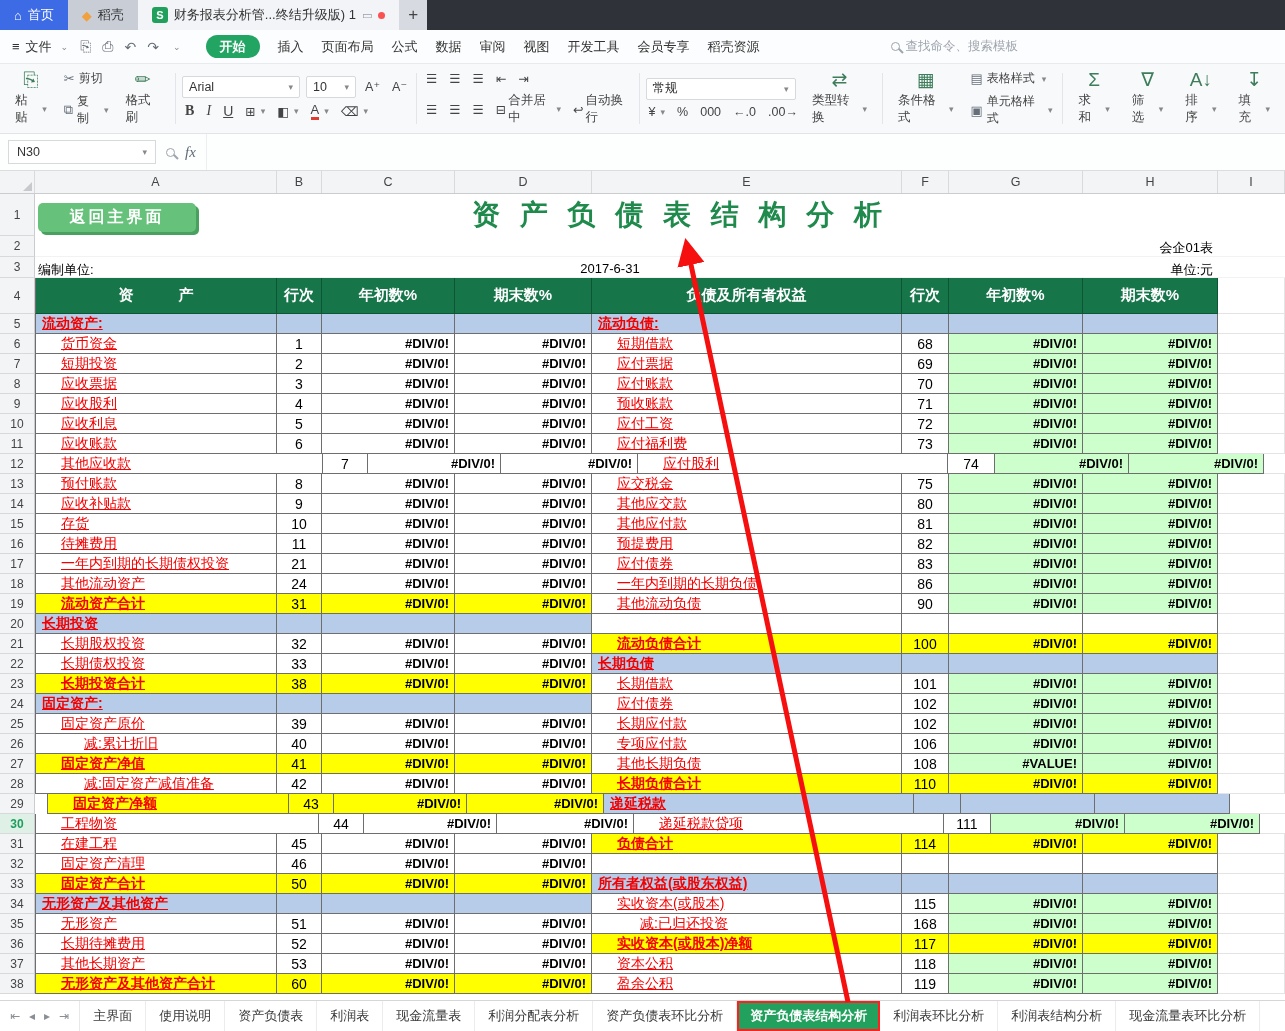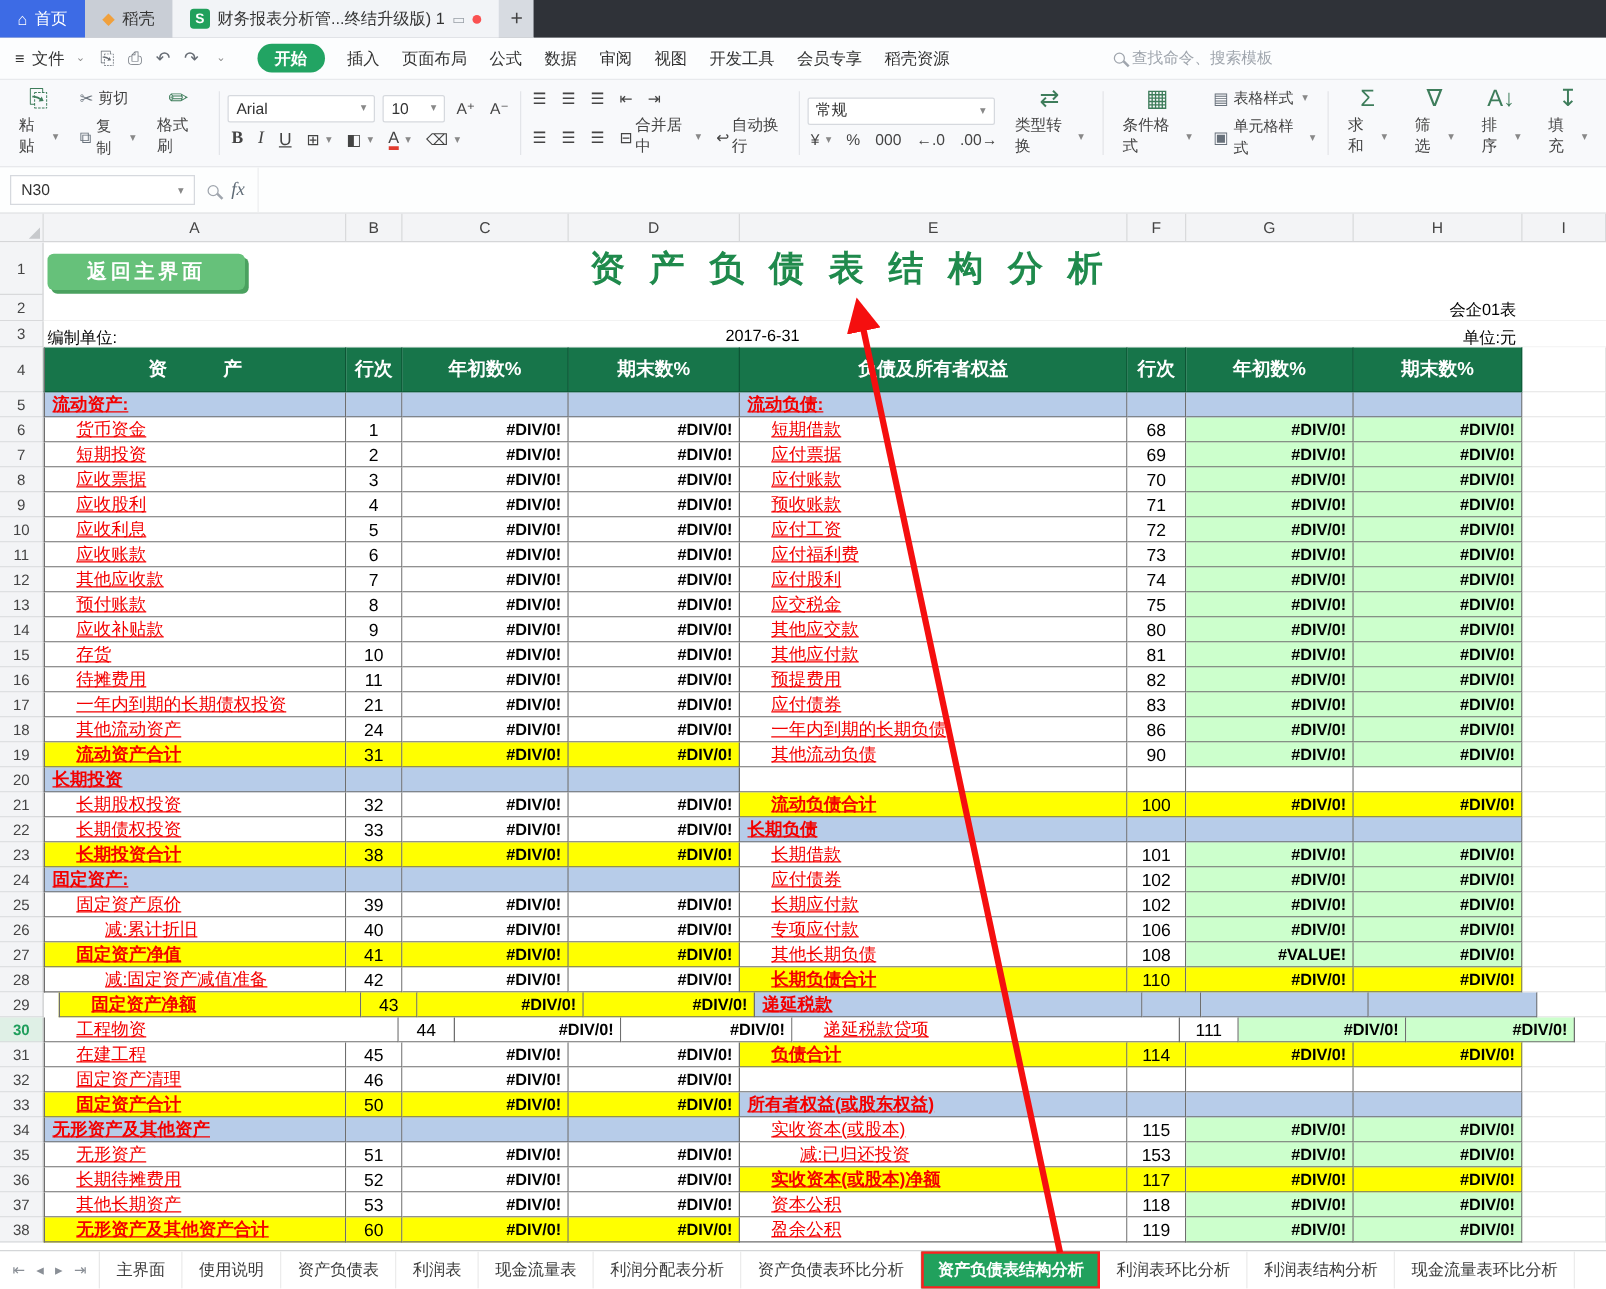--- a/index.html
+++ b/index.html
@@ -466,21 +466,21 @@
         <div class="cell c-num bg-white" style="width: 45px;">6</div>
         <div class="cell c-val bg-white" style="width: 133px;">#DIV/0!</div>
         <div class="cell c-val bg-white" style="width: 137px;">#DIV/0!</div>
         <div class="cell c-label bg-white t-item" style="width: 310px;">应付福利费</div>
         <div class="cell c-num bg-white" style="width: 47px;">73</div>
         <div class="cell c-val bg-green" style="width: 134px;">#DIV/0!</div>
         <div class="cell c-val bg-green" style="width: 135px;">#DIV/0!</div>
         <div class="cell c-i" style="width: 67px;"></div>
       </div>
       <div class="grow" style="height: 20px;">
-        <div class="cell c-label bg-white t-item first" style="width: 242px;">其他应收款</div>
+        <div class="cell c-label bg-white t-item first" style="width: 288px;">其他应收款</div>
         <div class="cell c-num bg-white" style="width: 45px;">7</div>
         <div class="cell c-val bg-white" style="width: 133px;">#DIV/0!</div>
         <div class="cell c-val bg-white" style="width: 137px;">#DIV/0!</div>
         <div class="cell c-label bg-white t-item" style="width: 310px;">应付股利</div>
         <div class="cell c-num bg-white" style="width: 47px;">74</div>
         <div class="cell c-val bg-green" style="width: 134px;">#DIV/0!</div>
         <div class="cell c-val bg-green" style="width: 135px;">#DIV/0!</div>
         <div class="cell c-i" style="width: 67px;"></div>
       </div>
       <div class="grow" style="height: 20px;">
@@ -724,21 +724,21 @@
         <div class="cell c-val bg-green" style="width: 134px;">#DIV/0!</div>
         <div class="cell c-val bg-green" style="width: 135px;">#DIV/0!</div>
         <div class="cell c-i" style="width: 67px;"></div>
       </div>
       <div class="grow" style="height: 20px;">
         <div class="cell c-label bg-white t-item first" style="width: 242px;">无形资产</div>
         <div class="cell c-num bg-white" style="width: 45px;">51</div>
         <div class="cell c-val bg-white" style="width: 133px;">#DIV/0!</div>
         <div class="cell c-val bg-white" style="width: 137px;">#DIV/0!</div>
         <div class="cell c-label bg-white t-item ind2" style="width: 310px;">减:已归还投资</div>
-        <div class="cell c-num bg-white" style="width: 47px;">153</div>
+        <div class="cell c-num bg-white" style="width: 47px;">168</div>
         <div class="cell c-val bg-green" style="width: 134px;">#DIV/0!</div>
         <div class="cell c-val bg-green" style="width: 135px;">#DIV/0!</div>
         <div class="cell c-i" style="width: 67px;"></div>
       </div>
       <div class="grow" style="height: 20px;">
         <div class="cell c-label bg-white t-item first" style="width: 242px;">长期待摊费用</div>
         <div class="cell c-num bg-white" style="width: 45px;">52</div>
         <div class="cell c-val bg-white" style="width: 133px;">#DIV/0!</div>
         <div class="cell c-val bg-white" style="width: 137px;">#DIV/0!</div>
         <div class="cell c-label bg-total t-total" style="width: 310px;">实收资本(或股本)净额</div>

